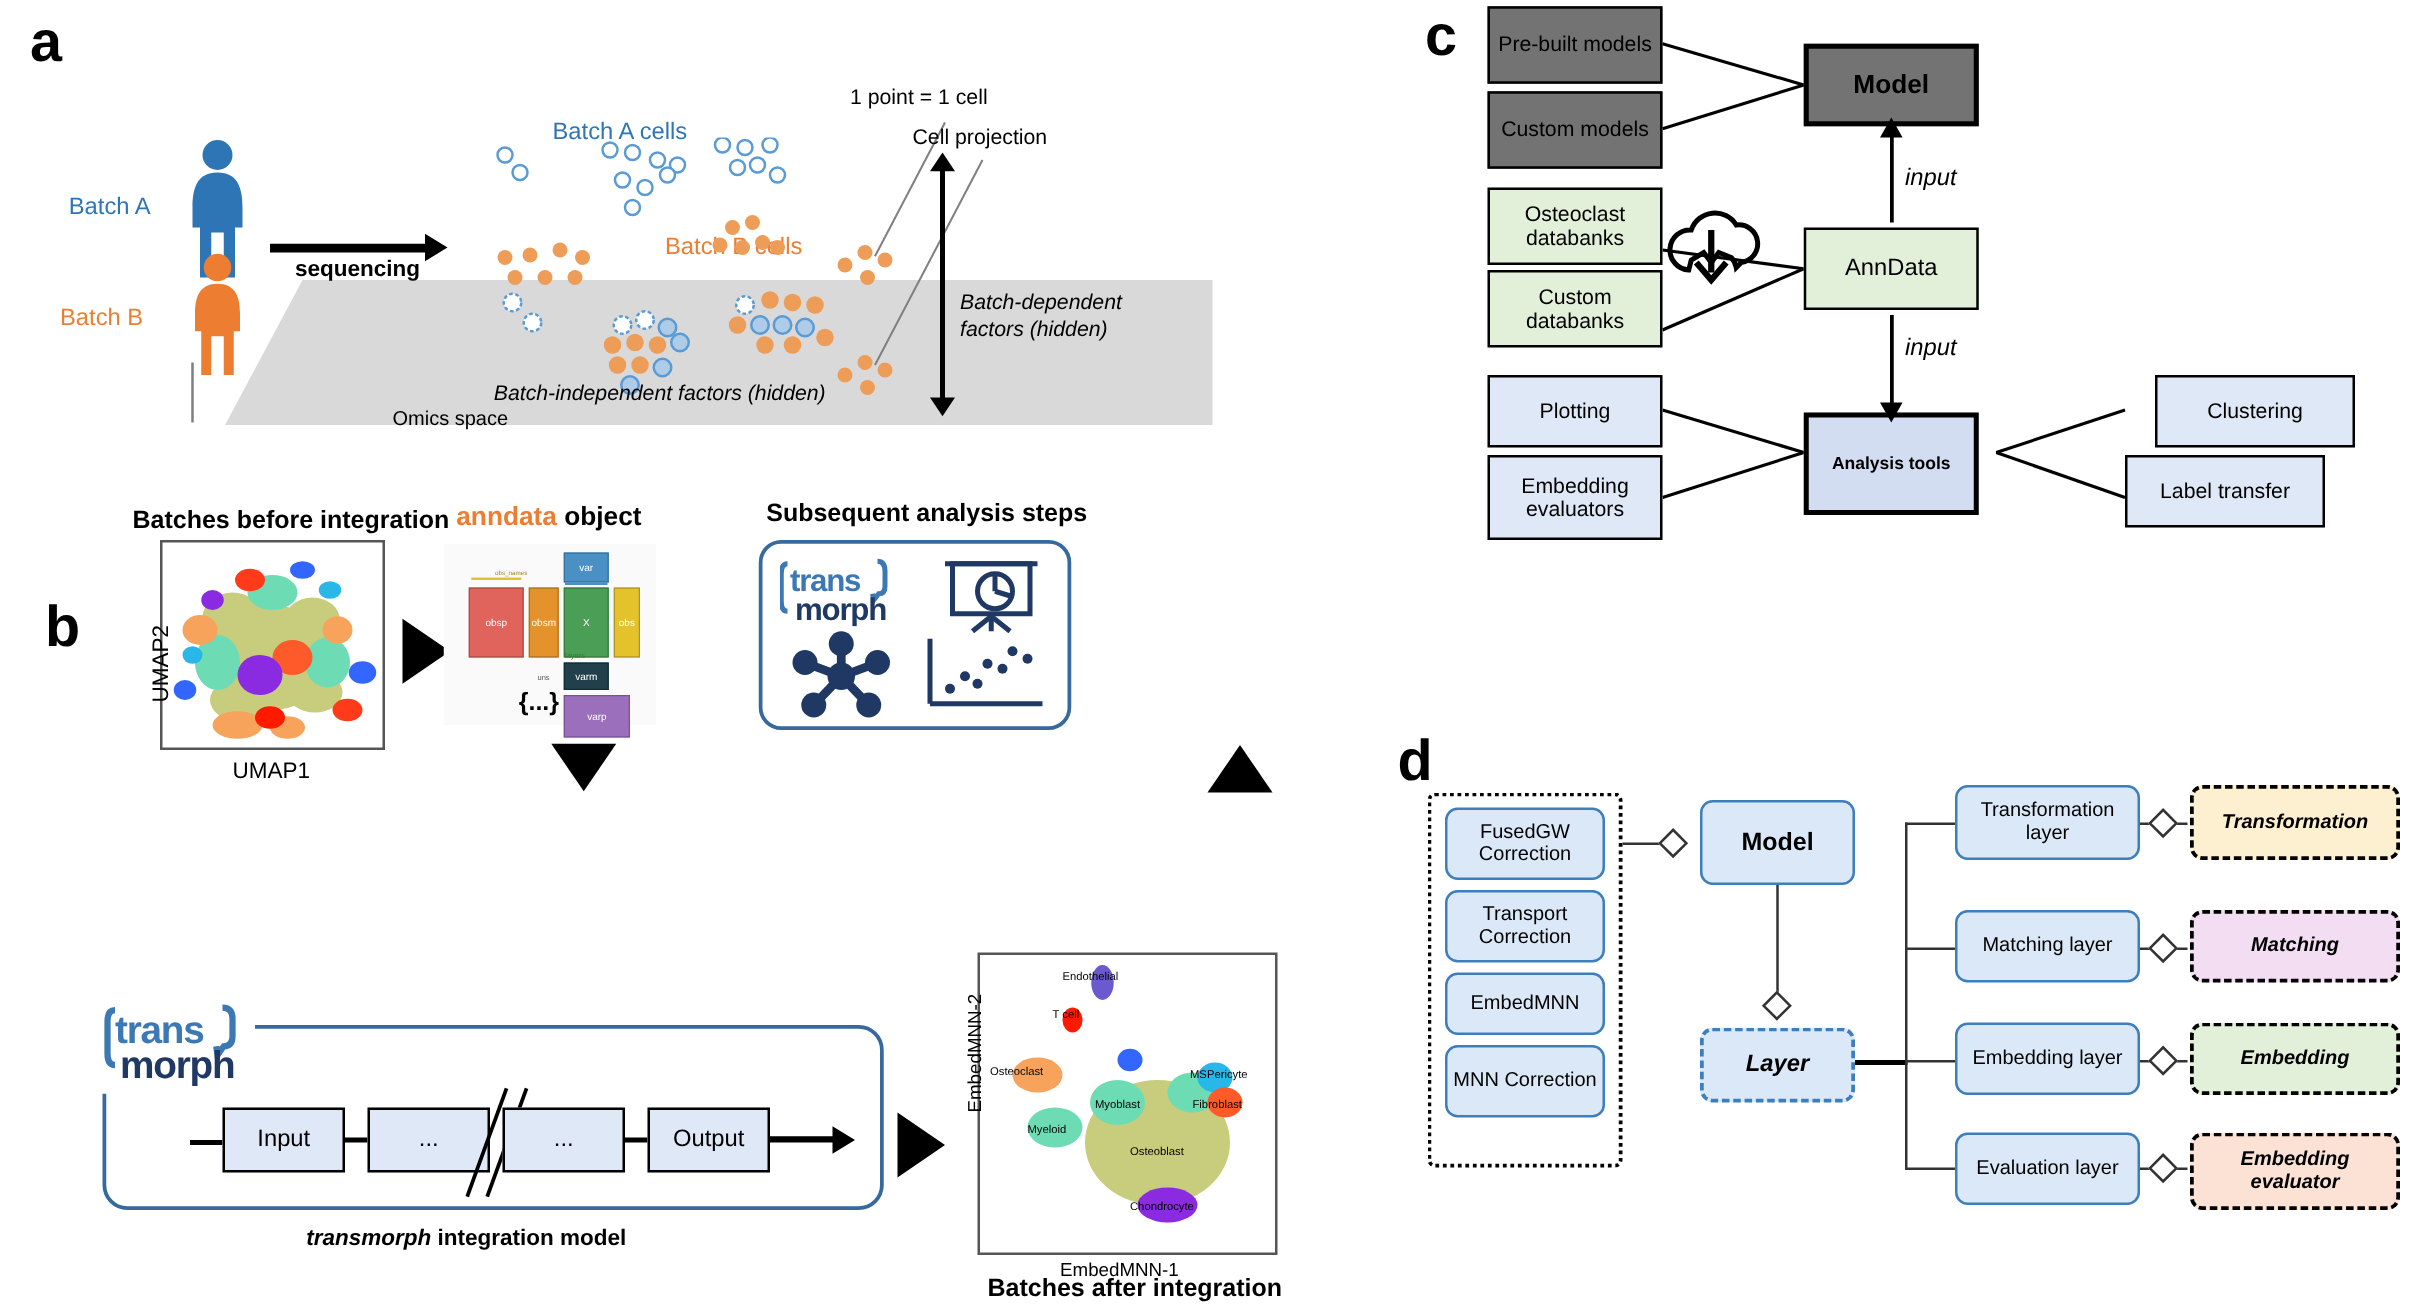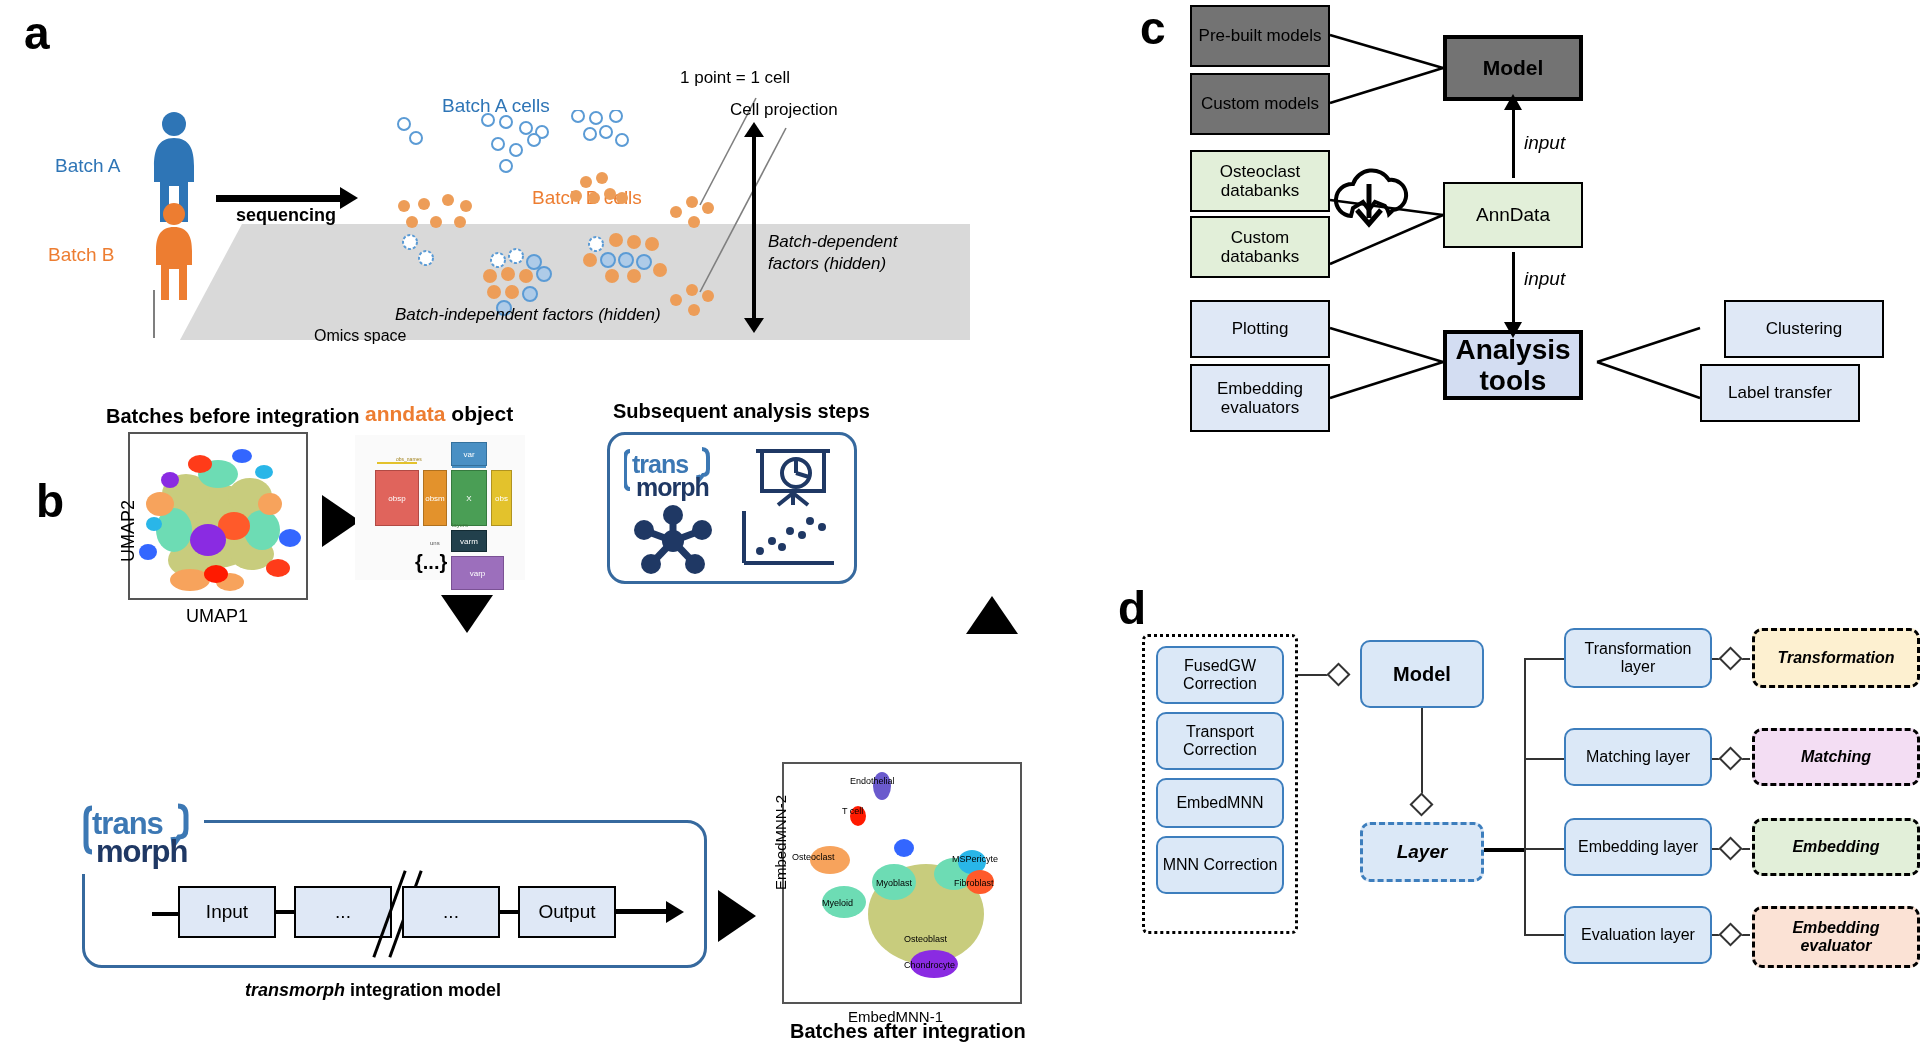--- a/index.html
+++ b/index.html
@@ -410,21 +410,21 @@
     <ellipse cx="98" cy="22" rx="9" ry="14" fill="#6a5acd"></ellipse>
     <ellipse cx="74" cy="52" rx="8" ry="10" fill="#ff1a00"></ellipse>
   </svg>
   <div class="abs" style="left:66px; top:12px; font-size:9px;">Endothelial</div>
   <div class="abs" style="left:58px; top:42px; font-size:9px;">T cell</div>
   <div class="abs" style="left:8px; top:88px; font-size:9px;">Osteoclast</div>
   <div class="abs" style="left:168px; top:90px; font-size:9px;">MSPericyte</div>
   <div class="abs" style="left:92px; top:114px; font-size:9px;">Myoblast</div>
   <div class="abs" style="left:170px; top:114px; font-size:9px;">Fibroblast</div>
   <div class="abs" style="left:38px; top:134px; font-size:9px;">Myeloid</div>
-  <div class="abs" style="left:120px; top:170px; font-size:9px;text-align:right;">Osteoblast</div>
+  <div class="abs" style="left:120px; top:152px; font-size:9px;text-align:right;">Osteoblast</div>
   <div class="abs" style="left:120px; top:196px; font-size:9px;">Chondrocyte</div>
 </div>
 <div class="axis-title vert" style="left:772px; top:890px; font-size:15px;">EmbedMNN-2</div>
 <div class="axis-title" style="left:848px; top:1008px; font-size:15px;">EmbedMNN-1</div>
 <div class="btitle" style="left:790px; top:1020px;">Batches after integration</div>
 
 <div class="abs panel-letter" style="left:1140px; top:5px;">c</div>
 
 <svg class="abs" style="left:1180px; top:0px;" width="760" height="440">
   <g stroke="#000" stroke-width="2.5" fill="none">
@@ -448,21 +448,21 @@
 <div class="box green" style="left:1443px; top:182px; width:140px; height:66px; font-size:19px;">AnnData</div>
 
 <svg class="abs" style="left:1327px; top:160px;" width="86" height="84">
   <path d="M24 56 a16 16 0 0 1 2 -32 a20 20 0 0 1 36 -4 a15 15 0 0 1 4 30 l-4 4 a16 16 0 0 0 -4 -8 l-10 -4 l-6 8 l-6 -8 l-10 6 z" fill="none" stroke="#000" stroke-width="4"></path>
   <path d="M42 24 v34" stroke="#000" stroke-width="5" fill="none"></path>
   <path d="M30 50 l12 14 l12 -14" fill="none" stroke="#000" stroke-width="5"></path>
 </svg>
 
 <div class="box blue" style="left:1190px; top:300px; width:140px; height:58px;">Plotting</div>
 <div class="box blue" style="left:1190px; top:364px; width:140px; height:68px;">Embedding evaluators</div>
-<div class="box bluebold thick" style="left:1443px; top:330px; width:140px; height:70px; font-size:28px;">Analysis tools</div>
+<div class="box bluebold thick" style="left:1443px; top:330px; width:140px; height:82px; font-size:14px;">Analysis tools</div>
 <div class="box blue" style="left:1700px; top:300px; width:160px; height:58px;margin-left:24px;">Clustering</div>
 <div class="box blue" style="left:1700px; top:364px; width:160px; height:58px;">Label transfer</div>
 
 <div class="carrow-v up" style="left:1512px; top:108px; height:70px;"></div>
 <div class="inputlbl" style="left:1524px; top:132px;">input</div>
 <div class="carrow-v" style="left:1512px; top:252px; height:72px;"></div>
 <div class="inputlbl" style="left:1524px; top:268px;">input</div>
 
 <div class="abs panel-letter" style="left:1118px; top:585px;">d</div>
 

